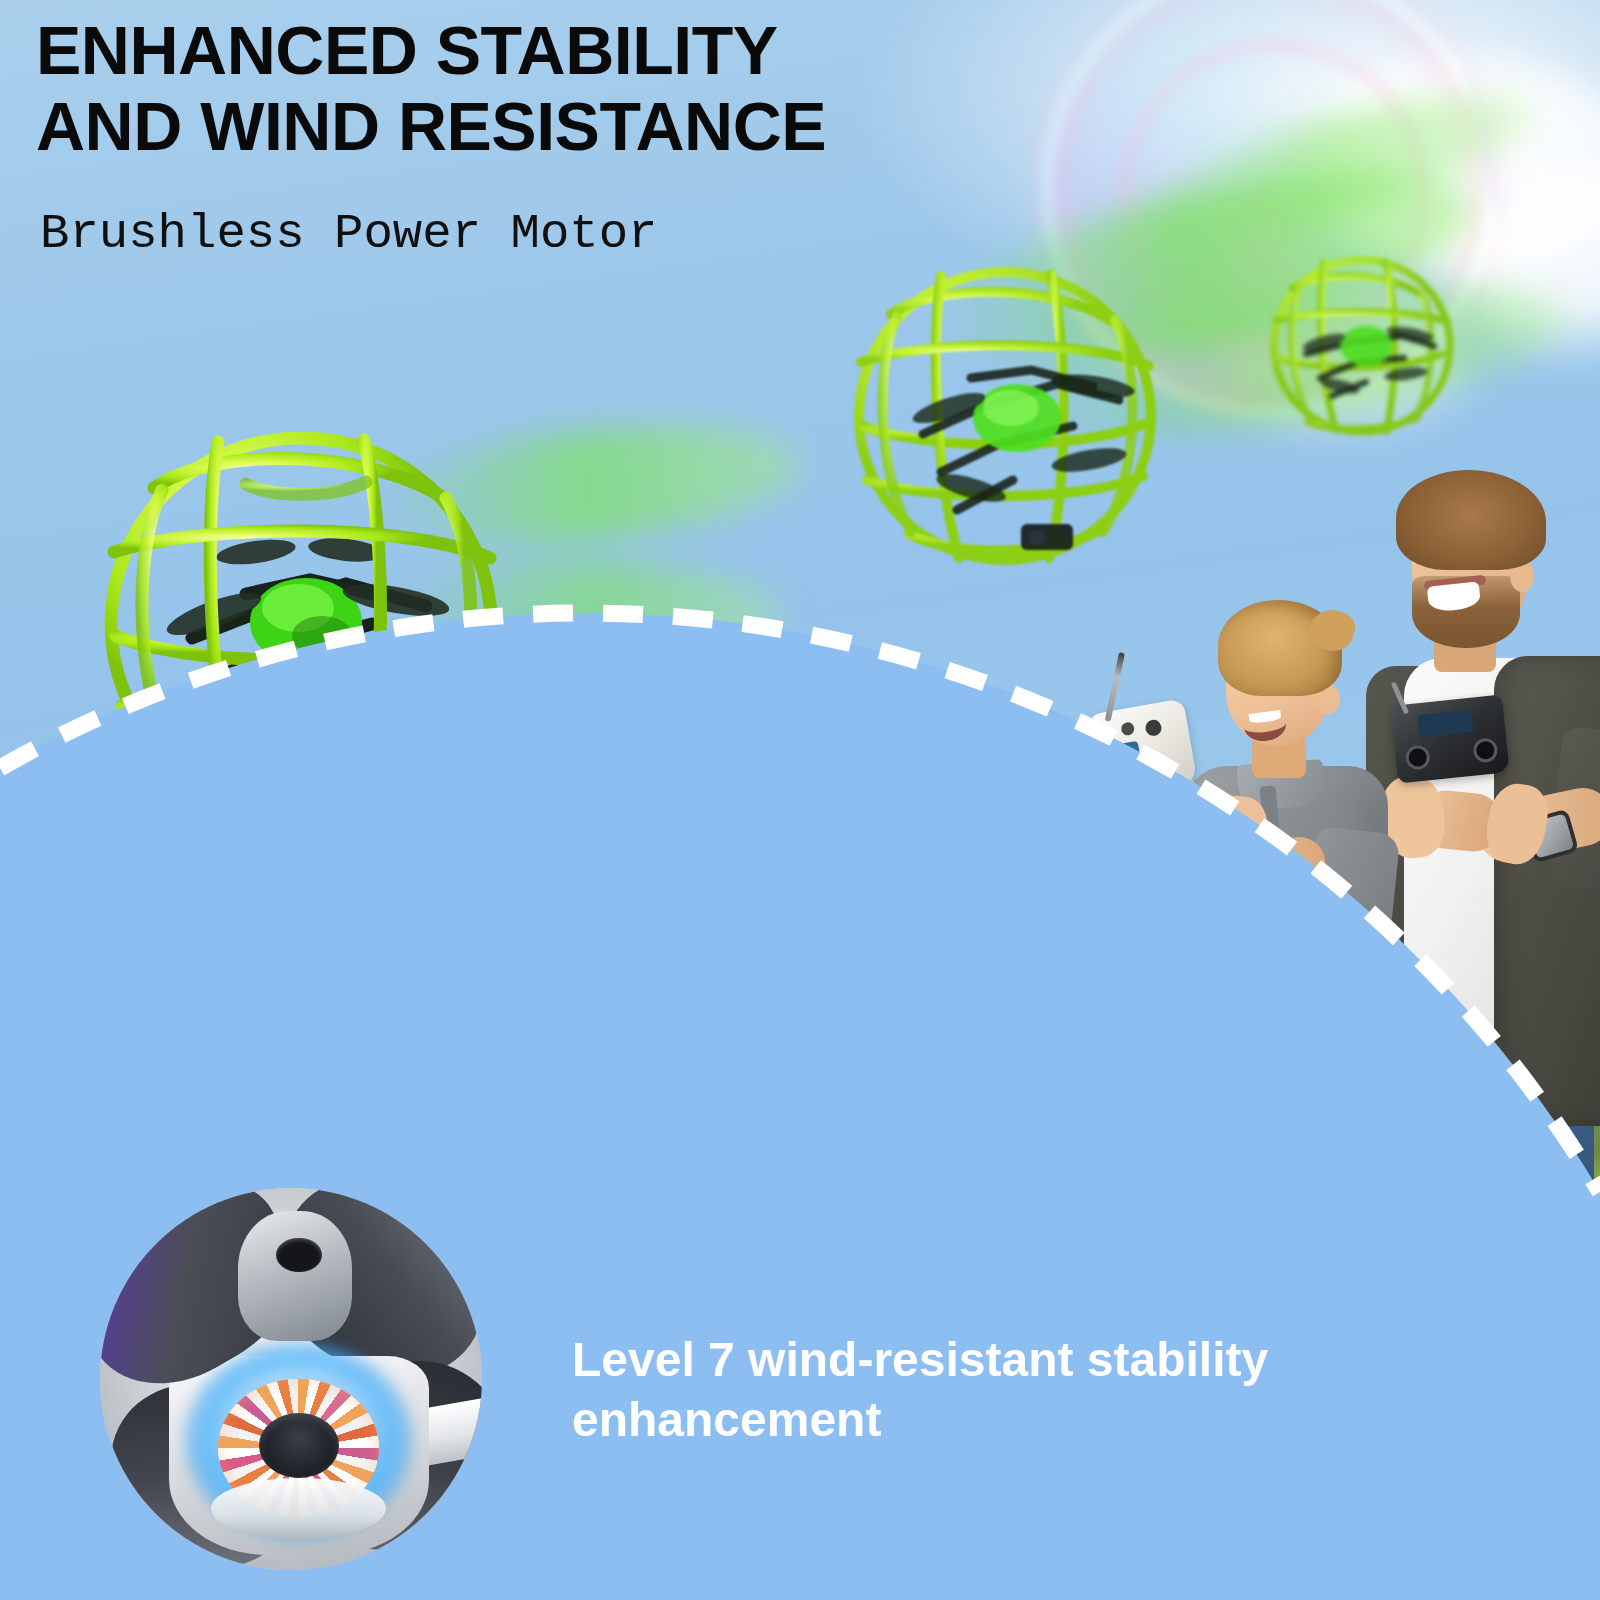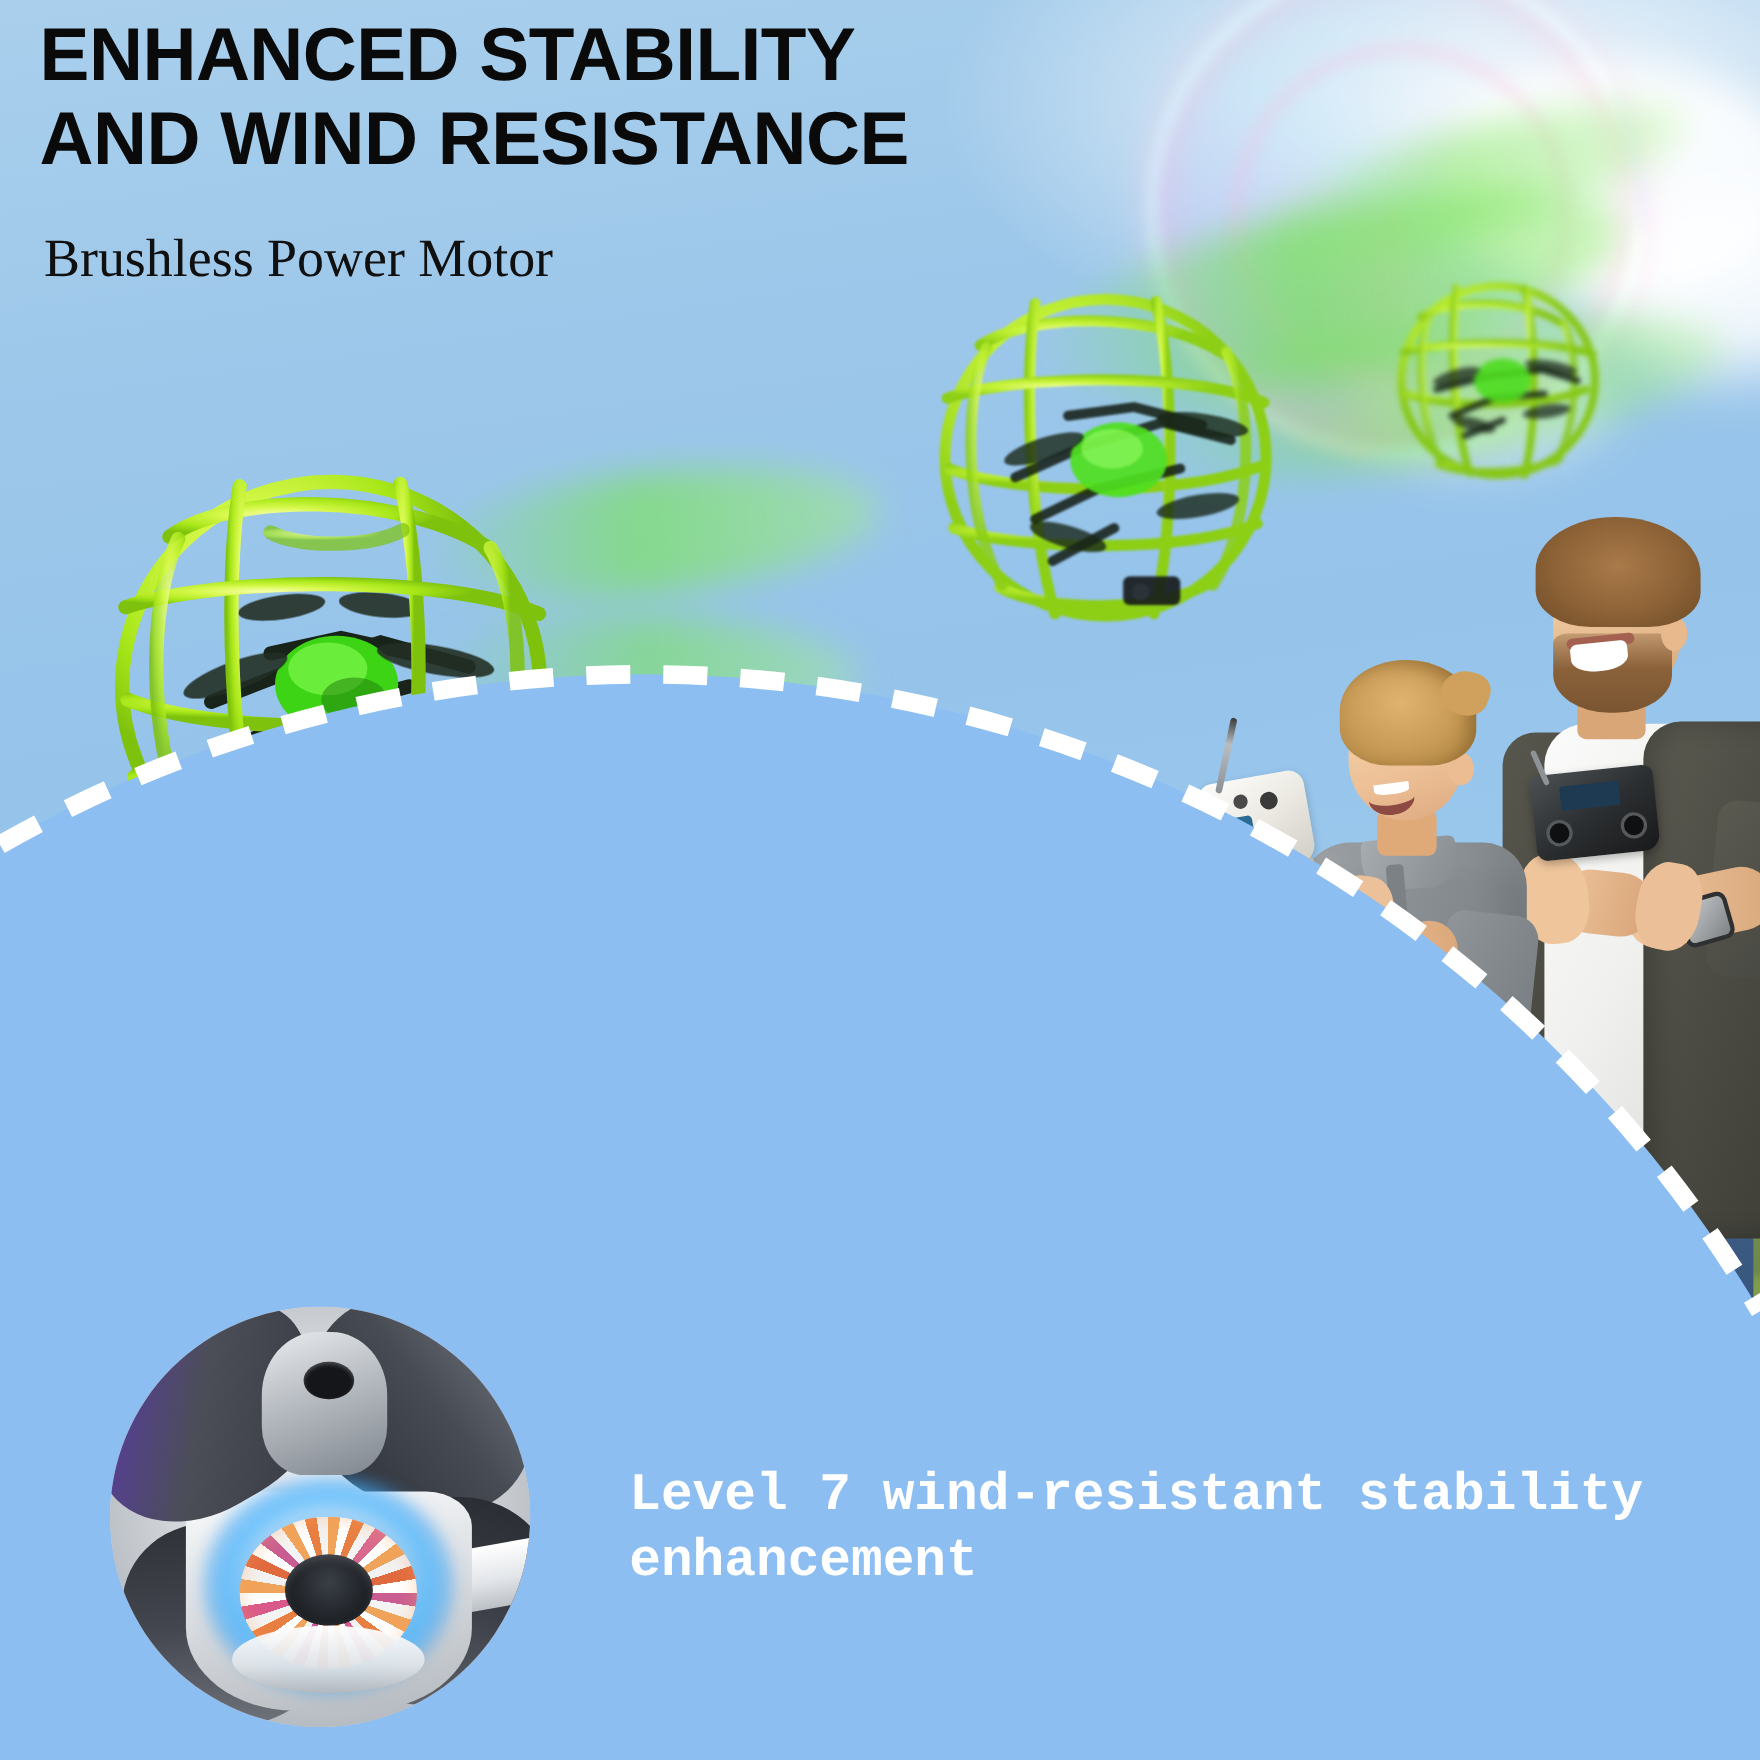--- a/index.html
+++ b/index.html
@@ -300,26 +300,26 @@
   
   .headline{
     position:absolute;left:36px;top:12px;width:980px;
     font-size:68px;line-height:1.12;font-weight:700;color:#0a0a0a;
     letter-spacing:-.5px;
     font-family:"Liberation Sans",sans-serif;
   }
   .subhead{
     position:absolute;left:40px;top:208px;
     font-size:49px;line-height:1.1;font-weight:400;color:#101010;
-    font-family:Liberation Serif, serif;
+    font-family:Liberation Mono, monospace;
   }
   .caption{
     position:absolute;left:572px;top:1330px;width:960px;
     font-size:48px;line-height:1.25;font-weight:700;color:#ffffff;
-    font-family:Liberation Mono, monospace;
+    font-family:Liberation Sans, sans-serif;
   }
 </style>
 </head>
 <body>
 
 <div id="poster">
 
   <div class="photo">
     <div class="sky"></div>
 

